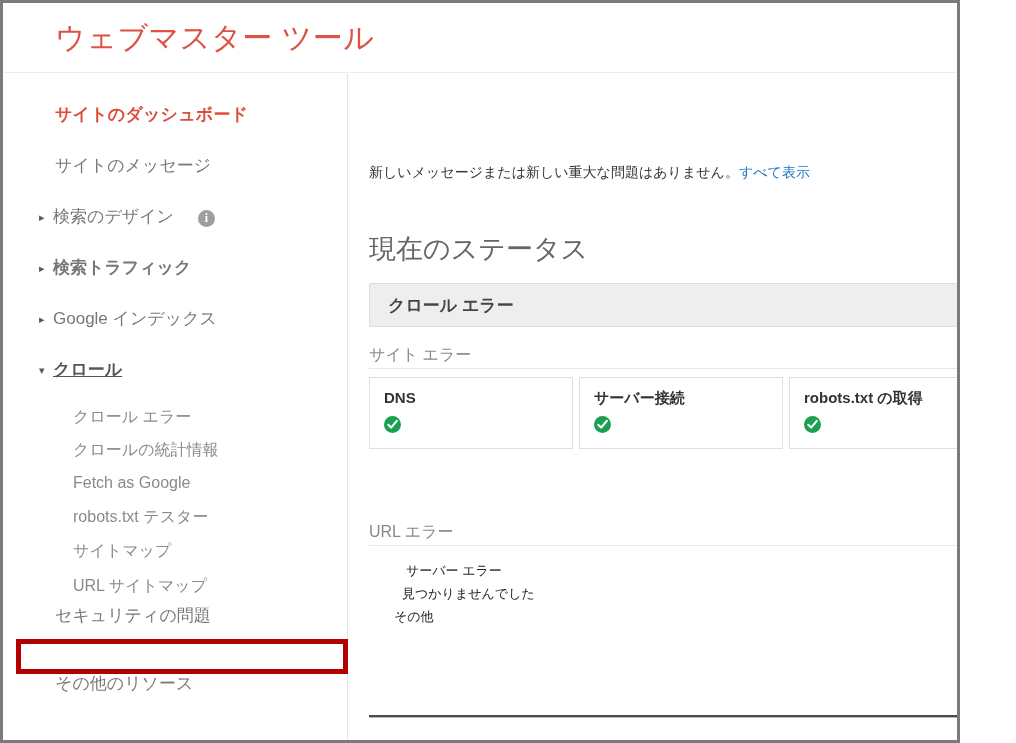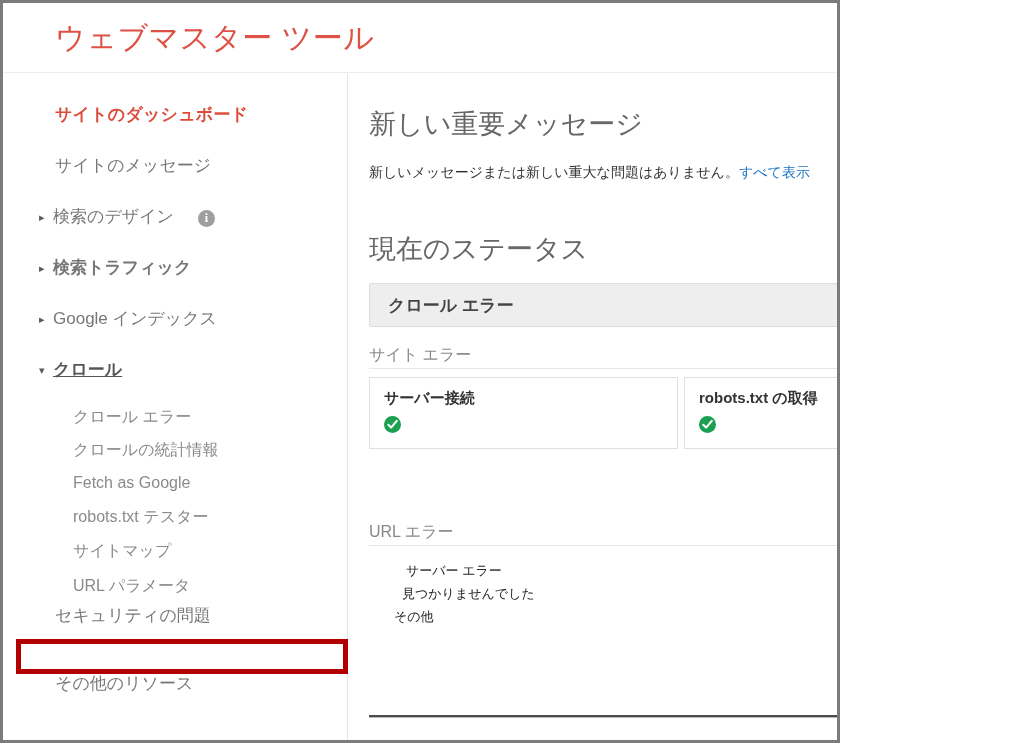--- a/index.html
+++ b/index.html
@@ -6,21 +6,21 @@
     margin: 0;
     padding: 0;
     background: #ffffff;
   }
   body {
     font-family: "Liberation Sans", "DejaVu Sans", sans-serif;
     -webkit-font-smoothing: antialiased;
   }
   #page {
     position: relative;
-    width: 840px;
+    width: 960px;
     height: 743px;
     box-sizing: border-box;
     border: 3px solid #7b7b7b;
     background: #ffffff;
     overflow: hidden;
   }
 
   
   #header {
     position: absolute;
@@ -301,52 +301,60 @@
       <div class="nav-sub" style="left:70px; top:398px;">
         <span>Fetch as Google</span>
       </div>
       <div class="nav-sub" style="left:70px; top:432px;">
         <span>robots.txt テスター</span>
       </div>
       <div class="nav-sub" style="left:70px; top:466px;">
         <span>サイトマップ</span>
       </div>
       <div class="nav-sub" style="left:70px; top:501px;">
-        <span>URL パラメータ</span>
+        <span>URL サイトマップ</span>
       </div>
 
       <div id="highlight-box"></div>
 
       <div class="nav-top" style="left:52px; top:531px;">
         <span>セキュリティの問題</span>
       </div>
       <div class="nav-top" style="left:52px; top:599px;">
         <span>その他のリソース</span>
       </div>
     </nav>
 
     <main id="content">
 
-      <div class="sec-title" style="left:20px; top:33px;">新しい重要メッセージ</div>
 
       <div id="msg-body">
         <span>新しいメッセージまたは新しい重大な問題はありません。</span><a id="msg-link" href="#">すべて表示</a>
       </div>
 
       <div class="sec-title" style="left:20px; top:158px;">現在のステータス</div>
 
       <div id="crawl-bar">
         <div id="crawl-bar-label">クロール エラー</div>
         <div id="crawl-bar-chevron">»</div>
       </div>
 
       <div class="sub-head" style="left:20px; top:270px;">サイト エラー</div>
       <div class="thin-rule" style="left:20px; top:294px; width:624px;"></div>
 
       <div id="site-error-table">
+        <div class="err-cell">
+          <div class="err-cell-label">DNS</div>
+          <div class="check-icon">
+            <svg width="17" height="17" viewBox="0 0 17 17">
+              <circle cx="8.5" cy="8.5" r="8.5" fill="#1aa050"></circle>
+              <path d="M4.3 8.8 L7.1 11.6 L12.8 4.9" stroke="#ffffff" stroke-width="2.1" fill="none" stroke-linecap="round" stroke-linejoin="round"></path>
+            </svg>
+          </div>
+        </div>
         <div class="err-cell">
           <div class="err-cell-label">サーバー接続</div>
           <div class="check-icon">
             <svg width="17" height="17" viewBox="0 0 17 17">
               <circle cx="8.5" cy="8.5" r="8.5" fill="#1aa050"></circle>
               <path d="M4.3 8.8 L7.1 11.6 L12.8 4.9" stroke="#ffffff" stroke-width="2.1" fill="none" stroke-linecap="round" stroke-linejoin="round"></path>
             </svg>
           </div>
         </div>
         <div class="err-cell">

